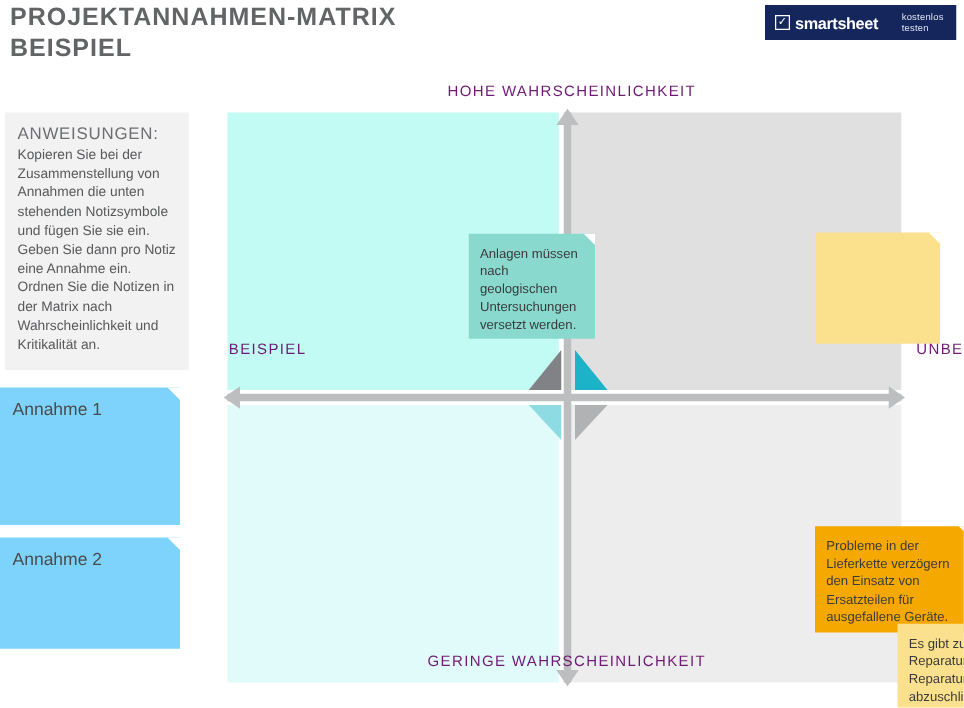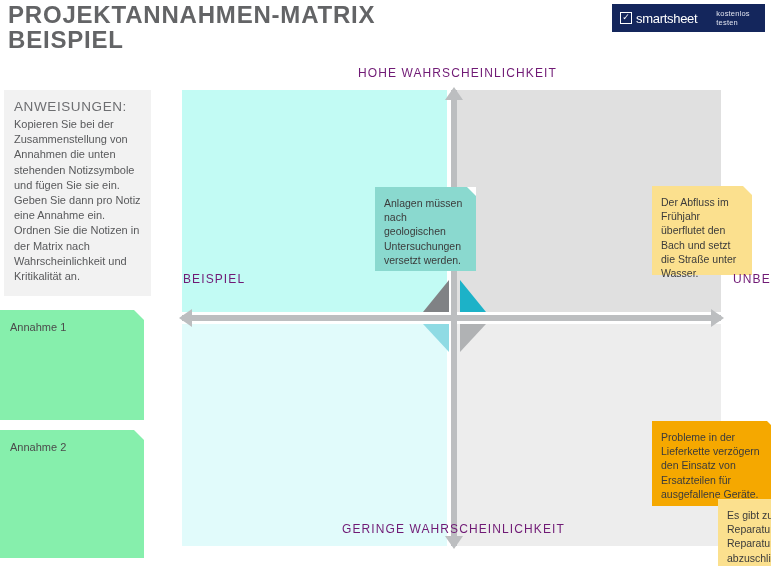--- a/index.html
+++ b/index.html
@@ -15,21 +15,21 @@
     font-family: "Liberation Sans", sans-serif;
     color: #58595b;
   }
 
   
   #page-title {
     position: absolute;
     left: 8px;
     top: 2px;
     width: 430px;
-    font-size: 24px;
+    font-size: 20px;
     font-weight: bold;
     letter-spacing: 0.8px;
     line-height: 25px;
     color: #636466;
   }
   #page-title .t-line { display: block; }
 
   #brand-badge {
     position: absolute;
     right: 6px;
@@ -49,21 +49,21 @@
     color: #ffffff;
     font-size: 9px;
     line-height: 9px;
     text-align: center;
     margin-right: 4px;
     flex: 0 0 auto;
   }
   #brand-word {
     color: #ffffff;
     font-size: 13px;
-    font-weight: normal;
+    font-weight: bold;
     letter-spacing: -0.3px;
   }
   #brand-tag {
     color: #dfe2ee;
     font-size: 7.5px;
     margin-left: 19px;
     letter-spacing: 0.2px;
   }
 
   
@@ -86,38 +86,38 @@
   #instructions-body {
     font-size: 11px;
     line-height: 15.2px;
     color: #58595b;
   }
 
   
   .palette-note {
     position: absolute;
     left: 0;
-    background: #86efac;
+    background: #7dd3fc;
     box-sizing: border-box;
     padding: 10px 10px 0 10px;
-    font-size: 11px;
+    font-size: 14px;
     line-height: 14px;
     color: #4b4b4b;
   }
   .palette-note .fold {
     position: absolute;
     top: 0;
     right: 0;
     width: 0;
     height: 0;
     border-left: 10px solid transparent;
     border-top: 10px solid #ffffff;
   }
   #palette-note-1 { top: 310px; width: 144px; height: 110px; }
-  #palette-note-2 { top: 430px; width: 144px; height: 128px; }
+  #palette-note-2 { top: 430px; width: 144px; height: 89px; }
 
   
   #matrix {
     position: absolute;
     left: 182px;
     top: 90px;
     width: 539px;
     height: 456px;
     text-decoration: underline;
   }
@@ -306,21 +306,20 @@
   <div class="center-tri" id="center-tri-tr"></div>
   <div class="center-tri" id="center-tri-bl"></div>
   <div class="center-tri" id="center-tri-br"></div>
 
   <div class="matrix-note" id="matrix-note-geology">
     <span class="fold"></span>
     <span>Anlagen müssen nach geologischen Untersuchungen versetzt werden.</span>
   </div>
   <div class="matrix-note" id="matrix-note-flood">
     <span class="fold"></span>
-    <span>Der Abfluss im Frühjahr überflutet den Bach und setzt die Straße unter Wasser.</span>
   </div>
   <div class="matrix-note" id="matrix-note-supplychain">
     <span class="fold"></span>
     <span>Probleme in der Lieferkette verzögern den Einsatz von Ersatzteilen für ausgefallene Geräte.</span>
   </div>
   <div class="matrix-note" id="matrix-note-staffing">
     
     <span>Es gibt zu wenig Reparaturpersonal, um Reparaturen pünktlich abzuschließen.</span>
   </div>
 </div>

